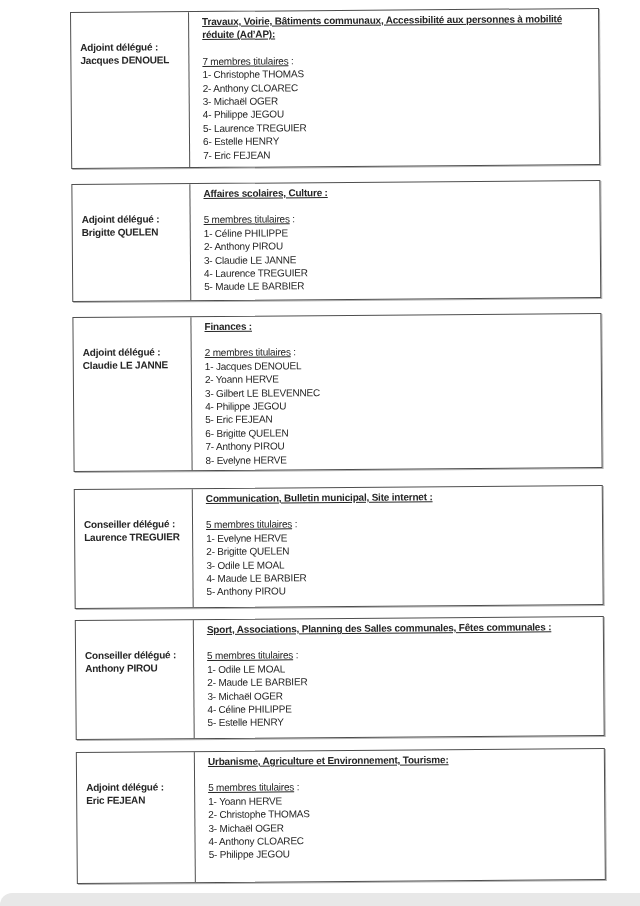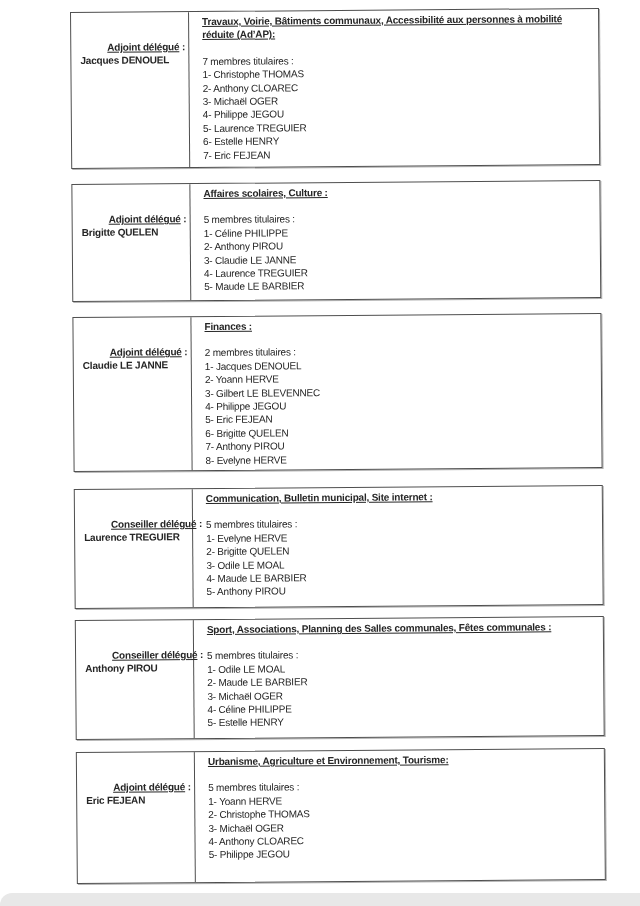--- a/index.html
+++ b/index.html
@@ -44,25 +44,25 @@
     box-sizing:border-box;
     border-right:1px solid #4f4f4f;
     padding:28px 4px 0 9px;
   }
   .cr{
     flex:1;
     min-width:0;
     padding:3px 8px 0 13px;
   }
   .role,.name{font-weight:bold;white-space:nowrap;}
-  .role .u{text-decoration:underline;margin-left:27px;}
+  .role .u{}
   .title{font-weight:bold;text-decoration:underline;}
   .sp{height:13px;}
   .count{white-space:nowrap;}
-  .count .u{}
+  .count .u{text-decoration:underline;}
   .member{white-space:nowrap;}
   .strip{
     position:absolute;
     left:0;right:0;bottom:0;
     height:13px;
     background:#e8e8e8;
     border-top-left-radius:12px;
   }
 </style>
 </head>

